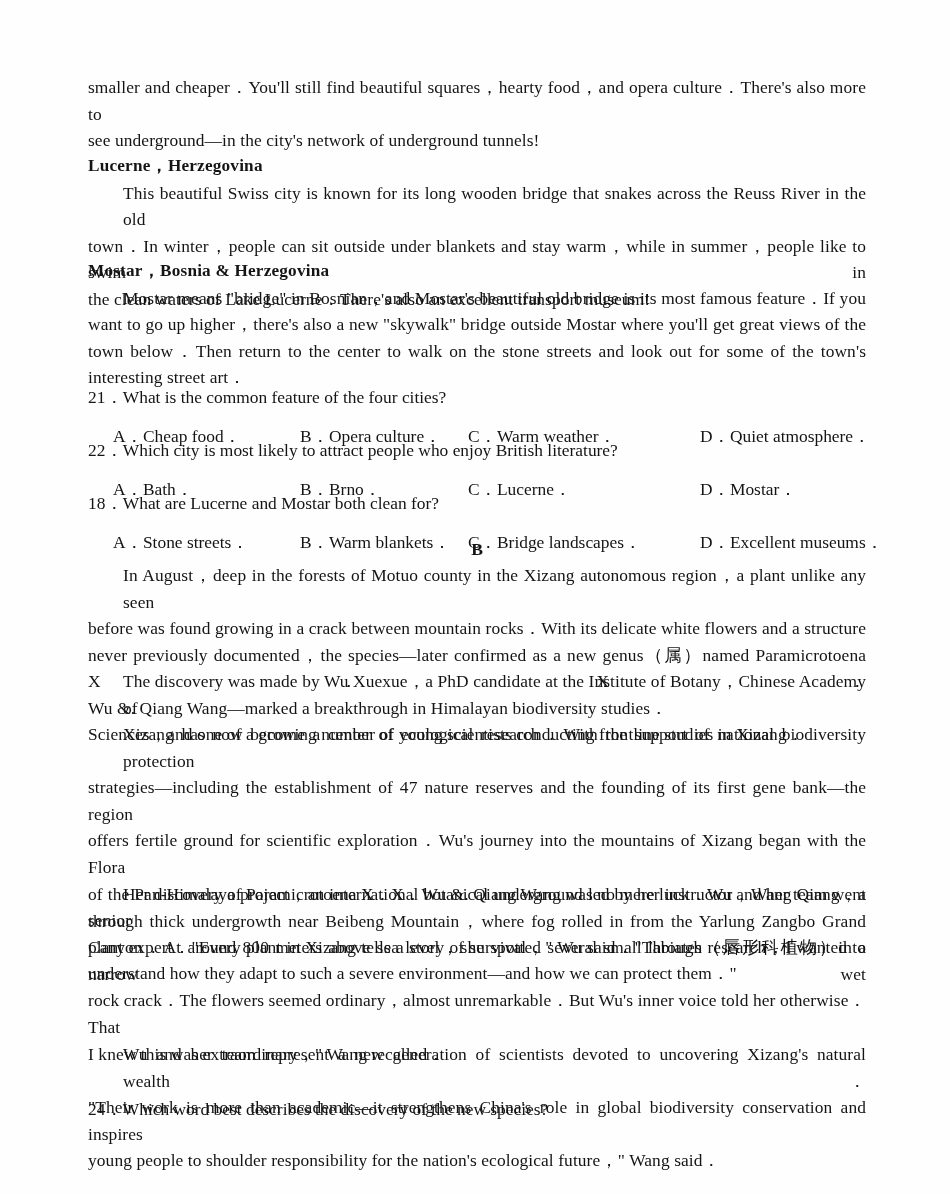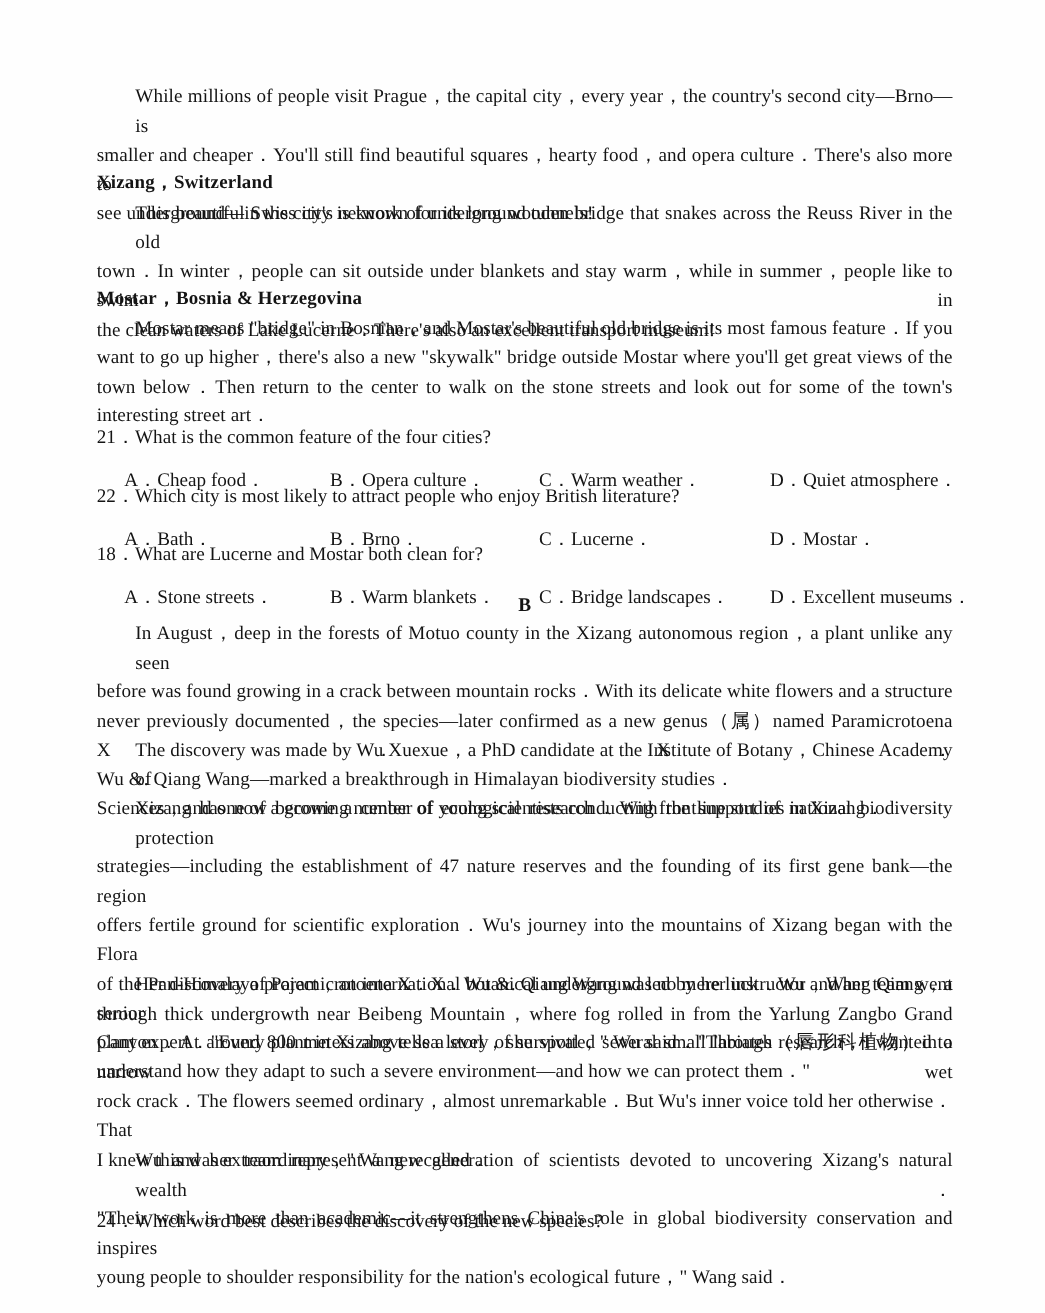--- a/index.html
+++ b/index.html
@@ -71,21 +71,21 @@
     line-height: 26.6px;
     margin-top: 12px;
   }
   .opt {
     position: absolute;
     white-space: nowrap;
     top: 0;
   }
   .opt.a { left: 25px; }
   .opt.b { left: 212px; }
-  .opt.c { left: 402px; font-family: Liberation Serif, serif; }
+  .opt.c { left: 380px; font-family: Liberation Serif, serif; }
   .opt.d { left: 612px; }
 
   
   .clipped-head {
     position: absolute;
     left: 88px;
     top: 48px;
     width: 400px;
     height: 15px;
     overflow: hidden;
@@ -107,27 +107,26 @@
 </head>
 <body>
 
 <div class="page">
 
   <div class="clipped-head">
     <span>Brno，Czech Republic</span>
   </div>
 
   <div class="blk" style="top:74px;">
-    <div class="ln just indent">While millions of people visit Prague，the capital city，every year，the country's second city—Brno—is</div>
     <div class="ln just">smaller and cheaper．You'll still find beautiful squares，hearty food，and opera culture．There's also more to</div>
     <div class="ln">see underground—in the city's network of underground tunnels!</div>
   </div>
 
   <div class="blk" style="top:153px;">
-    <div class="para-head">Xizang，Switzerland</div>
+    <div class="para-head">Lucerne，Herzegovina</div>
     <div class="ln just indent">This beautiful Swiss city is known for its long wooden bridge that snakes across the Reuss River in the old</div>
     <div class="ln just">town．In winter，people can sit outside under blankets and stay warm，while in summer，people like to swim in</div>
     <div class="ln">the clean waters of Lake Lucerne．There's also an excellent transport museum!</div>
   </div>
 
   <div class="blk" style="top:258px;">
     <div class="para-head">Mostar，Bosnia &amp; Herzegovina</div>
     <div class="ln just indent">Mostar means "bridge" in Bosnian，and Mostar's beautiful old bridge is its most famous feature．If you</div>
     <div class="ln just">want to go up higher，there's also a new "skywalk" bridge outside Mostar where you'll get great views of the</div>
     <div class="ln just">town below．Then return to the center to walk on the stone streets and look out for some of the town's</div>

